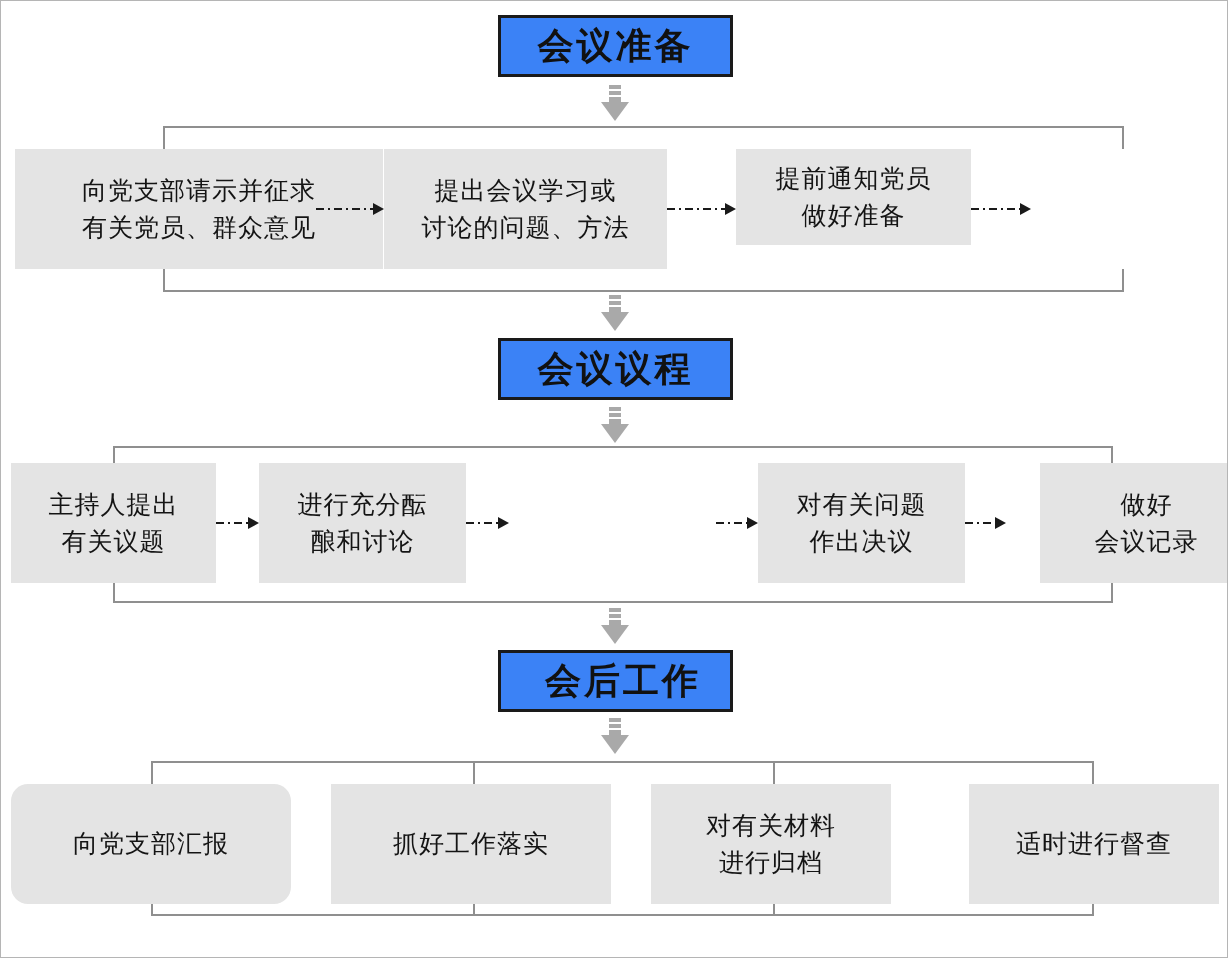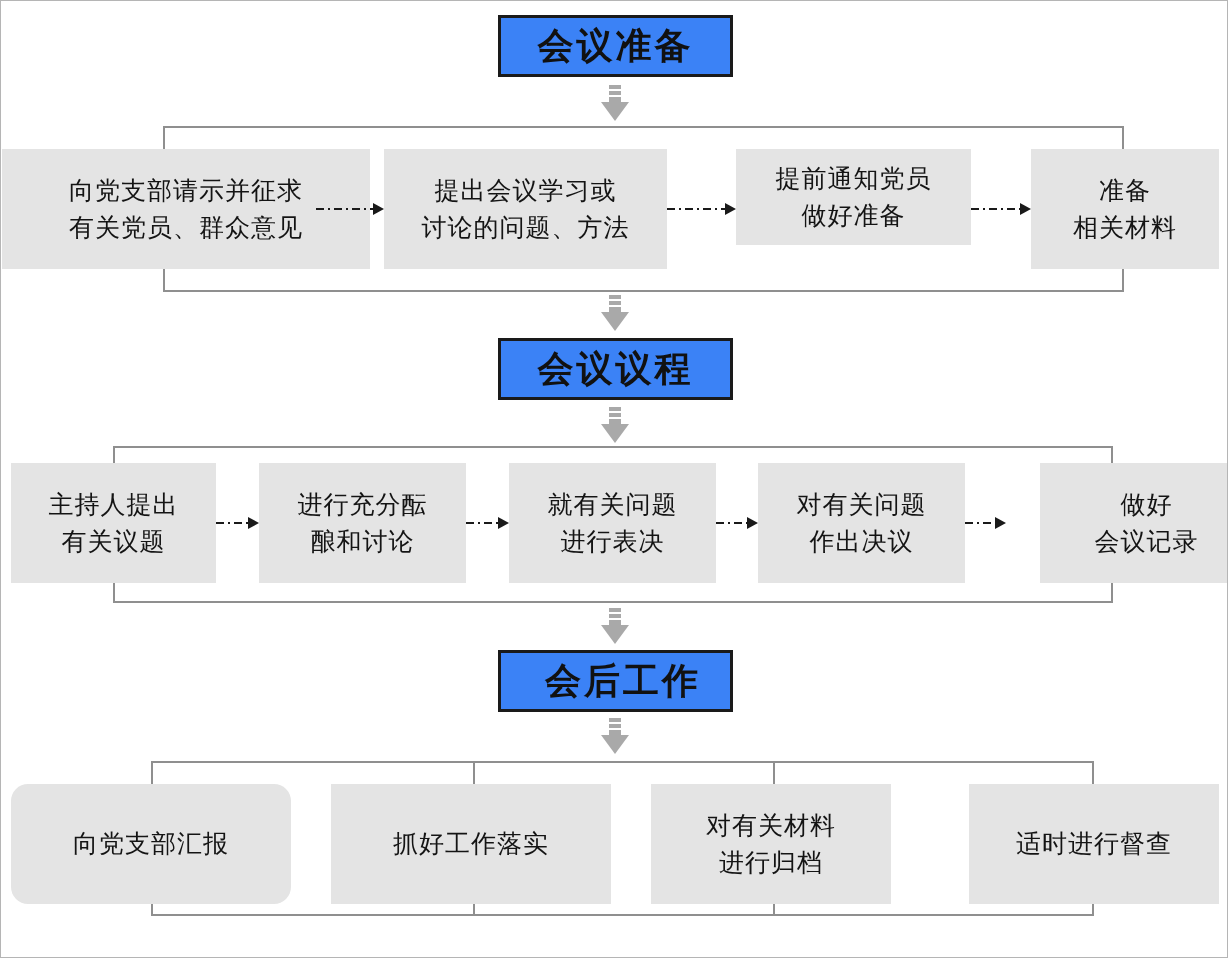--- a/index.html
+++ b/index.html
@@ -71,21 +71,21 @@
         <g fill="#a9a9a9">
           <rect x="13" y="0" width="12" height="4"></rect>
           <rect x="13" y="6" width="12" height="4"></rect>
           <rect x="13" y="12" width="12" height="5"></rect>
           <polygon points="5,17 33,17 19,36"></polygon>
         </g>
       </svg></div>
 
   <div class="bracket top" style="left:162px;top:125px;width:961px;height:23px;"></div>
 
-  <div class="pbox" style="left:1px;top:148px;width:368px;height:120px;">
+  <div class="pbox" style="left:14px;top:148px;width:368px;height:120px;">
     <span class="label">向党支部请示并征求
 有关党员、群众意见</span>
   </div>
   <div class="h-arrow" style="left:315px;top:199px;width:68px;">
       <span class="ha-line"></span>
       <span class="ha-head"></span>
     </div>
   <div class="pbox" style="left:383px;top:148px;width:283px;height:120px;">
     <span class="label">提出会议学习或
 讨论的问题、方法</span>
@@ -95,24 +95,20 @@
       <span class="ha-head"></span>
     </div>
   <div class="pbox" style="left:735px;top:148px;width:235px;height:96px;">
     <span class="label">提前通知党员
 做好准备</span>
   </div>
   <div class="h-arrow" style="left:970px;top:199px;width:60px;">
       <span class="ha-line"></span>
       <span class="ha-head"></span>
     </div>
-  <div class="pbox" style="left:1030px;top:148px;width:188px;height:120px;">
-    <span class="label">准备
-相关材料</span>
-  </div>
 
   <div class="bracket bottom" style="left:162px;top:268px;width:961px;height:23px;"></div>
 
   <div class="block-arrow" style="left:595px;top:294px;"><svg width="38" height="36" viewBox="0 0 38 36">
         <g fill="#a9a9a9">
           <rect x="13" y="0" width="12" height="4"></rect>
           <rect x="13" y="6" width="12" height="4"></rect>
           <rect x="13" y="12" width="12" height="5"></rect>
           <polygon points="5,17 33,17 19,36"></polygon>
         </g>
@@ -142,24 +138,20 @@
       <span class="ha-head"></span>
     </div>
   <div class="pbox" style="left:258px;top:462px;width:207px;height:120px;">
     <span class="label">进行充分酝
 酿和讨论</span>
   </div>
   <div class="h-arrow" style="left:465px;top:513px;width:43px;">
       <span class="ha-line"></span>
       <span class="ha-head"></span>
     </div>
-  <div class="pbox" style="left:508px;top:462px;width:207px;height:120px;">
-    <span class="label">就有关问题
-进行表决</span>
-  </div>
   <div class="h-arrow" style="left:715px;top:513px;width:42px;">
       <span class="ha-line"></span>
       <span class="ha-head"></span>
     </div>
   <div class="pbox" style="left:757px;top:462px;width:207px;height:120px;">
     <span class="label">对有关问题
 作出决议</span>
   </div>
   <div class="h-arrow" style="left:964px;top:513px;width:41px;">
       <span class="ha-line"></span>

